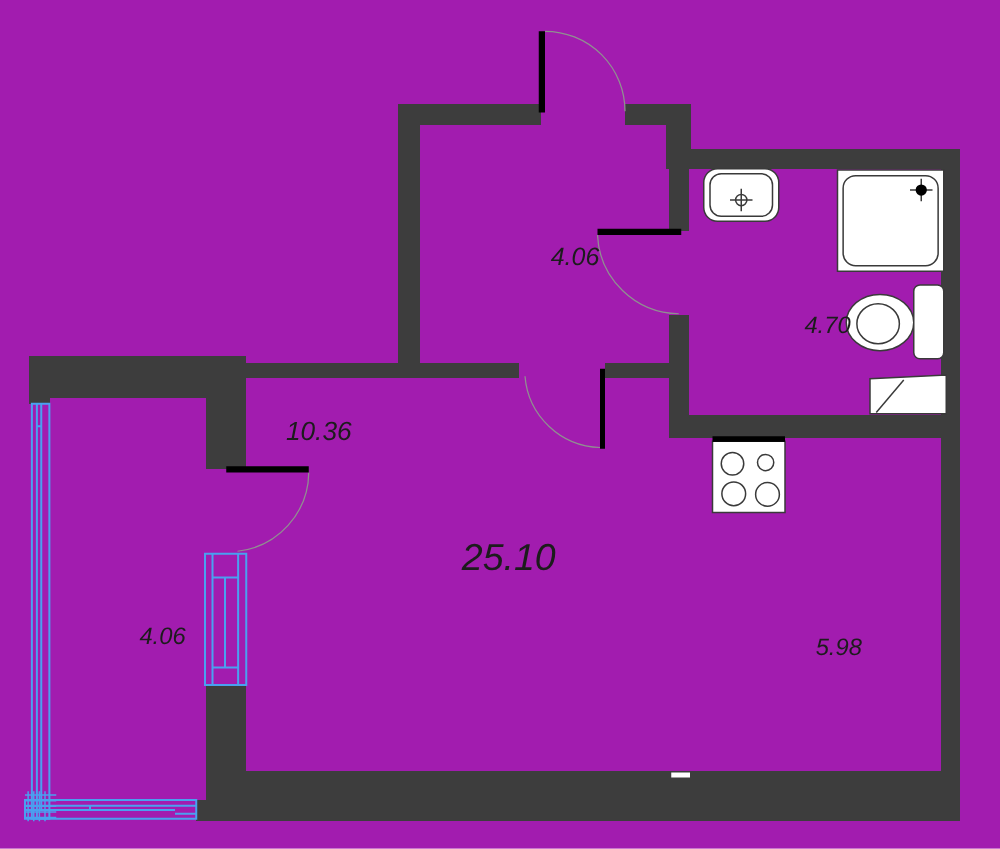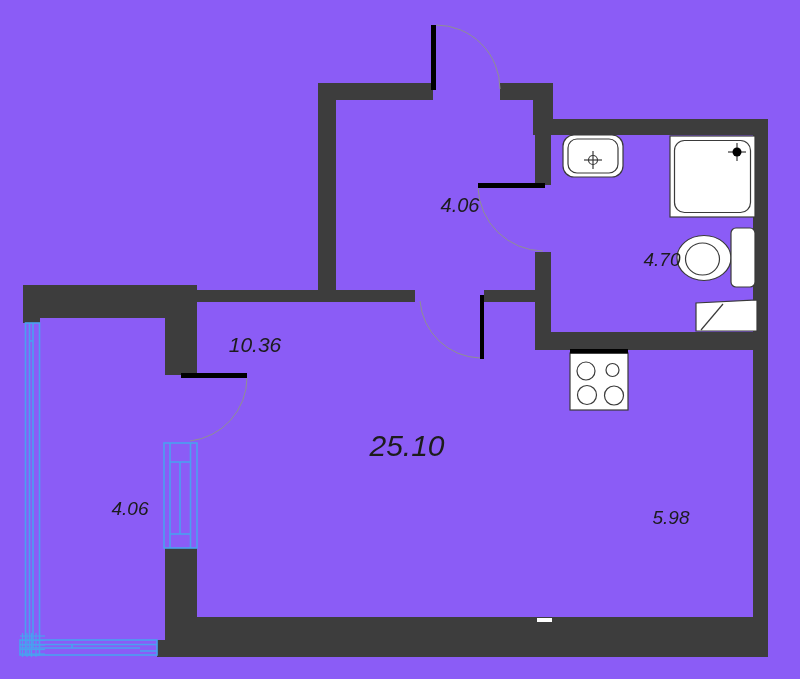--- a/index.html
+++ b/index.html
@@ -1,17 +1,17 @@
 <!DOCTYPE html>
 <html><head>
 <meta charset="utf-8">
 <style>
   html,body{margin:0;padding:0;background:#ffffff;}
   body{width:800px;height:679px;overflow:hidden;font-family:"Liberation Sans",sans-serif;}
-  .plan-wrap{position:relative;width:800px;height:679px;background:#8b5cf6;}
+  .plan-wrap{position:relative;width:800px;height:679px;background:#a21caf;}
   svg{display:block;}
   text{font-family:"Liberation Sans",sans-serif;font-style:italic;}
 </style>
 </head>
 <body>
 
 <div class="plan-wrap">
 <svg width="800" height="679" viewBox="0 0 800 679">
 
   <g stroke="none" shape-rendering="crispEdges" fill="#3d3d3d">

